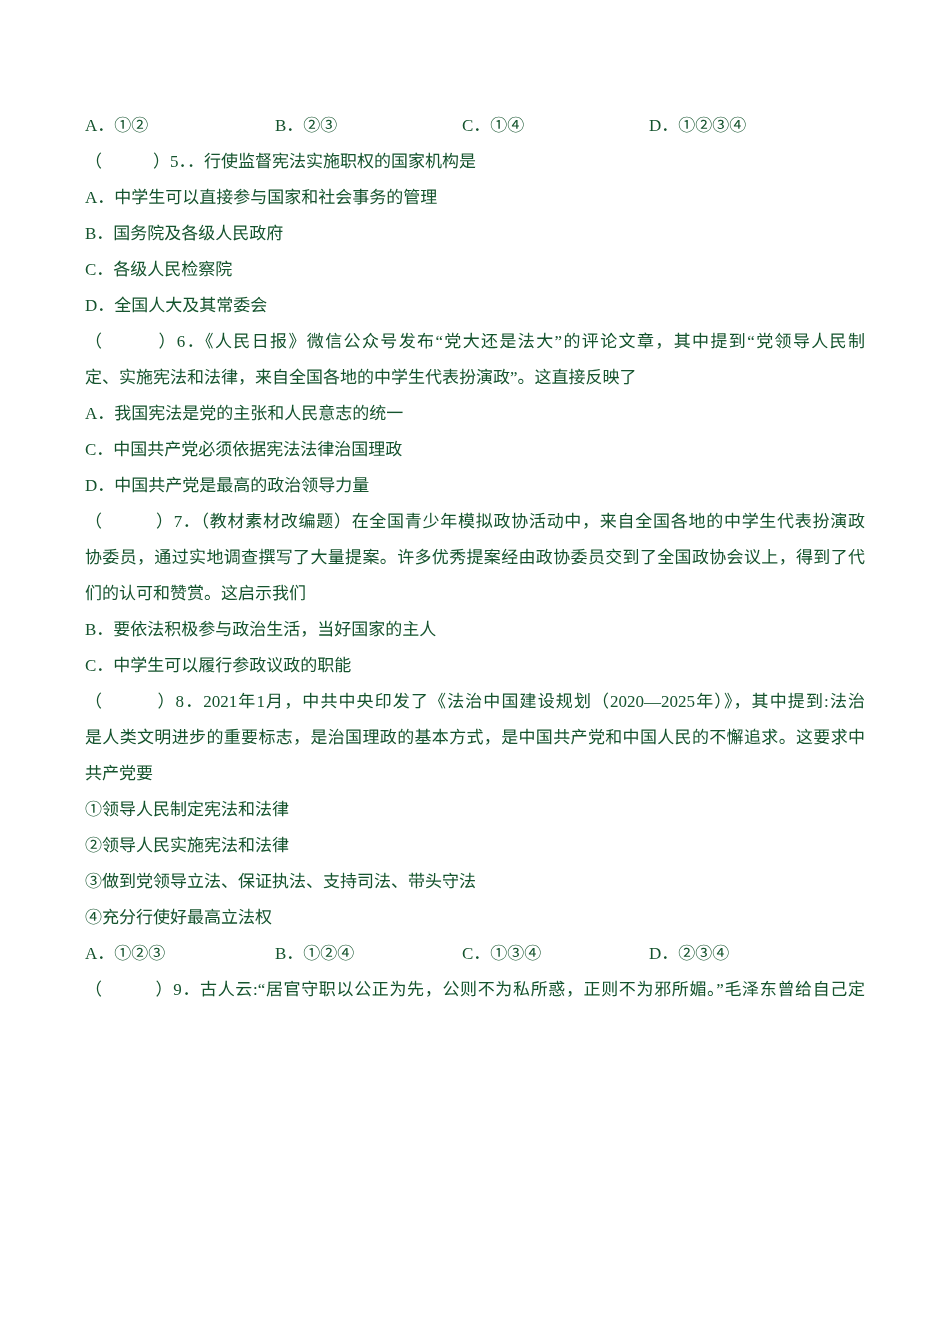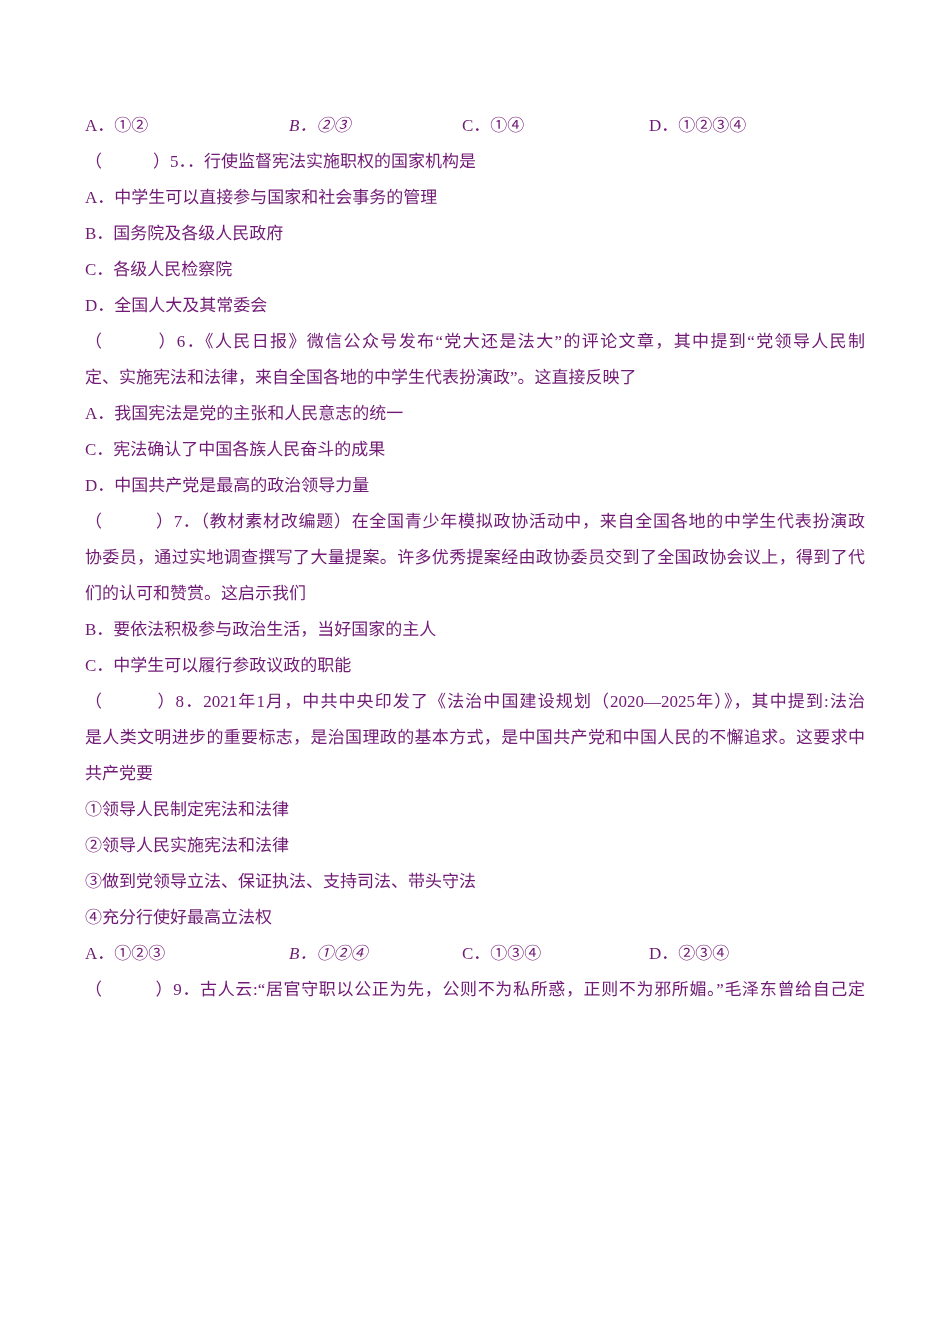--- a/index.html
+++ b/index.html
@@ -35,44 +35,44 @@
     white-space: normal;
     text-align: justify;
     text-align-last: justify;
   }
   .opt {
     position: absolute;
     top: 0;
     white-space: nowrap;
   }
   .o0 { left: 0; }
-  .o1 { left: 204px; font-style: italic; }
+  .o1 { left: 190px; }
   .o2 { left: 377px; }
   .o3 { left: 564px; }
 </style>
 </head>
 <body>
 
 <div class="page">
-  <div class="content" style="color: #701a75;">
+  <div class="content" style="color: #14532d;">
       <div class="line">
         <span class="opt o0">A．①②</span>
         <span class="opt o1">B．②③</span>
         <span class="opt o2">C．①④</span>
         <span class="opt o3">D．①②③④</span>
       </div>
       <div class="line">（　　　）5．．行使监督宪法实施职权的国家机构是</div>
       <div class="line">A．中学生可以直接参与国家和社会事务的管理</div>
       <div class="line">B．国务院及各级人民政府</div>
       <div class="line">C．各级人民检察院</div>
       <div class="line">D．全国人大及其常委会</div>
       <div class="line justify">（　　　）6．《人民日报》微信公众号发布“党大还是法大”的评论文章，其中提到“党领导人民制</div>
       <div class="line">定、实施宪法和法律，来自全国各地的中学生代表扮演政”。这直接反映了</div>
       <div class="line">A．我国宪法是党的主张和人民意志的统一</div>
-      <div class="line">C．宪法确认了中国各族人民奋斗的成果</div>
+      <div class="line">C．中国共产党必须依据宪法法律治国理政</div>
       <div class="line">D．中国共产党是最高的政治领导力量</div>
       <div class="line justify">（　　　）7．（教材素材改编题）在全国青少年模拟政协活动中，来自全国各地的中学生代表扮演政</div>
       <div class="line justify">协委员，通过实地调查撰写了大量提案。许多优秀提案经由政协委员交到了全国政协会议上，得到了代表</div>
       <div class="line">们的认可和赞赏。这启示我们</div>
       <div class="line">B．要依法积极参与政治生活，当好国家的主人</div>
       <div class="line">C．中学生可以履行参政议政的职能</div>
       <div class="line justify">（　　　）8．2021年1月，中共中央印发了《法治中国建设规划（2020—2025年）》，其中提到:法治</div>
       <div class="line justify">是人类文明进步的重要标志，是治国理政的基本方式，是中国共产党和中国人民的不懈追求。这要求中国</div>
       <div class="line">共产党要</div>
       <div class="line">①领导人民制定宪法和法律</div>

